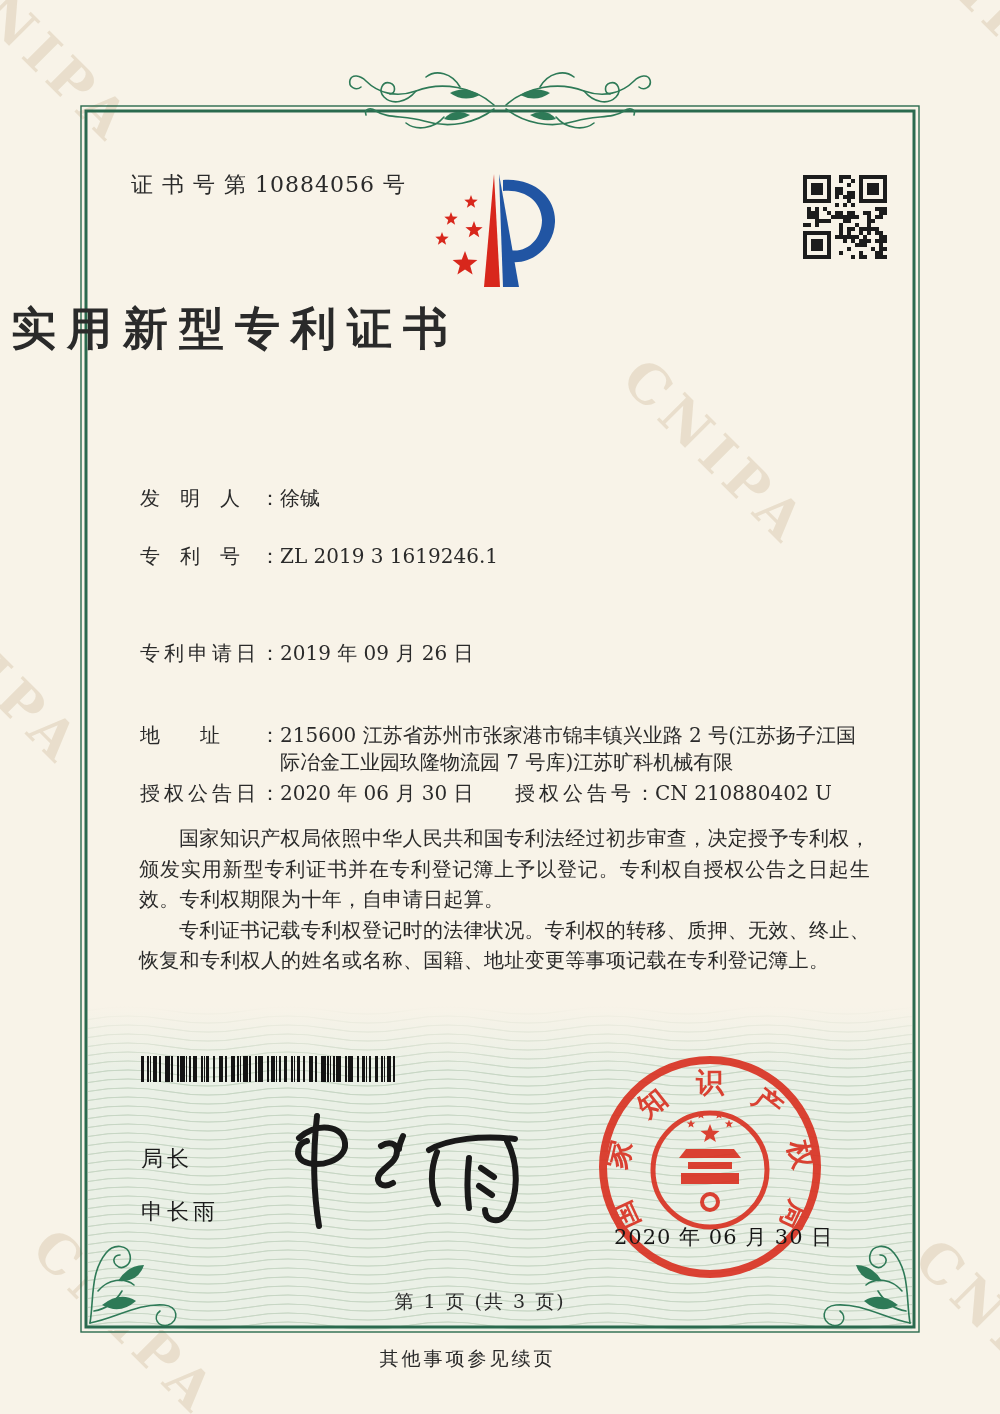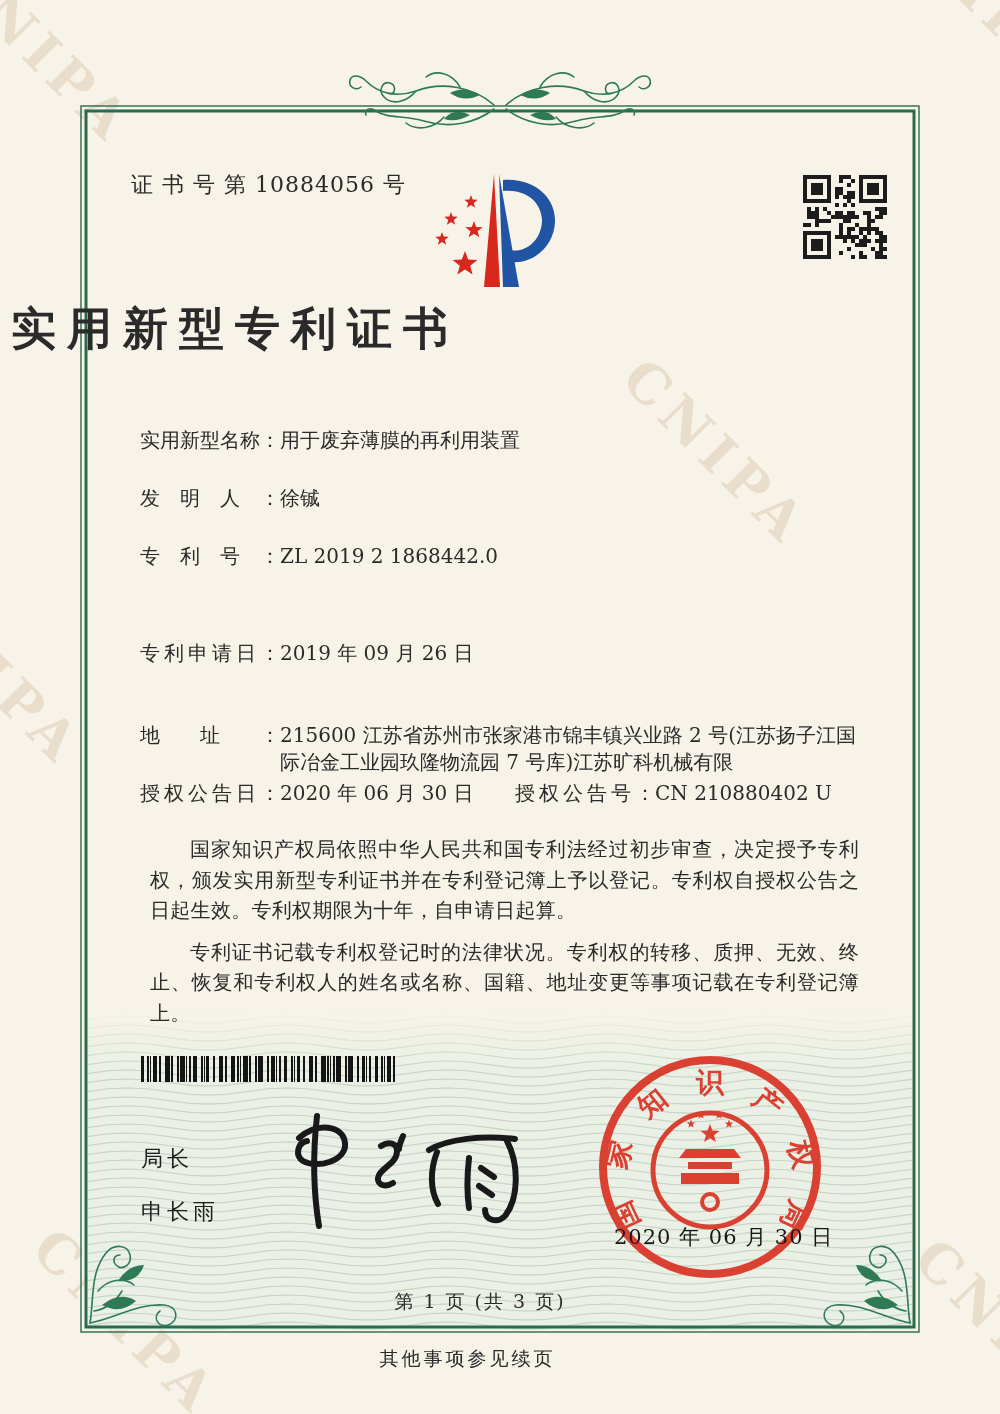--- a/index.html
+++ b/index.html
@@ -42,21 +42,21 @@
   .row.addr{white-space:normal;}
   .row.addr .val{width:588px;line-height:27px;}
   .r-name{top:427px;} .r-inv{top:485px;} .r-pno{top:543px;} .r-fdate{top:600px;margin-top:40px;}
   .r-owner{top:661px;} .r-addr{top:722px;} .r-grant{top:780px;}
   .grant-no{position:absolute;left:375px;top:0;}
   
   .body-text{
     position:absolute;left:139px;top:823px;width:731px;
     font-size:20px;line-height:30.6px;text-align:justify;
   }
-  .body-text p{margin:11px;text-indent:2em;letter-spacing:0.3px;}
+  .body-text p{margin:0;text-indent:2em;letter-spacing:0.3px;}
   
   .barcode{
     position:absolute;left:141px;top:1056px;width:257px;height:26px;
     background:
       repeating-linear-gradient(90deg,#141414 0 2px,transparent 2px 6px),
       repeating-linear-gradient(90deg,#141414 0 3px,transparent 3px 13px),
       repeating-linear-gradient(90deg,#141414 0 1px,transparent 1px 9px);
   }
   
   .signer-title{position:absolute;left:141px;top:1144px;font-size:22px;letter-spacing:4px;
@@ -274,28 +274,25 @@
           <rect x="60" y="80" width="4" height="4"></rect>
           <rect x="72" y="80" width="4" height="4"></rect>
           <rect x="76" y="80" width="4" height="4"></rect>
           <rect x="80" y="80" width="4" height="4"></rect>
         </g>
     </g>
   </svg>
 
   <div class="title">实用新型专利证书</div>
 
-  <div class="row r-name">
-    <span class="lbl">实用新型名称：</span><span class="val">用于废弃薄膜的再利用装置</span>
-  </div>
   <div class="row r-inv">
     <span class="lbl">发明人：</span><span class="val">徐铖</span>
   </div>
   <div class="row r-pno">
-    <span class="lbl">专利号：</span><span class="val">ZL 2019 2 1868442.0</span>
+    <span class="lbl">专利号：</span><span class="val">ZL 2019 3 1619246.1</span>
   </div>
   <div class="row r-fdate">
     <span class="lbl">专利申请日：</span><span class="val">2019 年 09 月 26 日</span>
   </div>
   <div class="row r-addr addr">
     <span class="lbl">地址：</span><span class="val">215600 江苏省苏州市张家港市锦丰镇兴业路 2 号(江苏扬子江国际冶金工业园玖隆物流园 7 号库)江苏旷科机械有限</span>
   </div>
   <div class="row r-grant">
     <span class="lbl">授权公告日：</span><span class="val">2020 年 06 月 30 日</span>
     <span class="grant-no">

